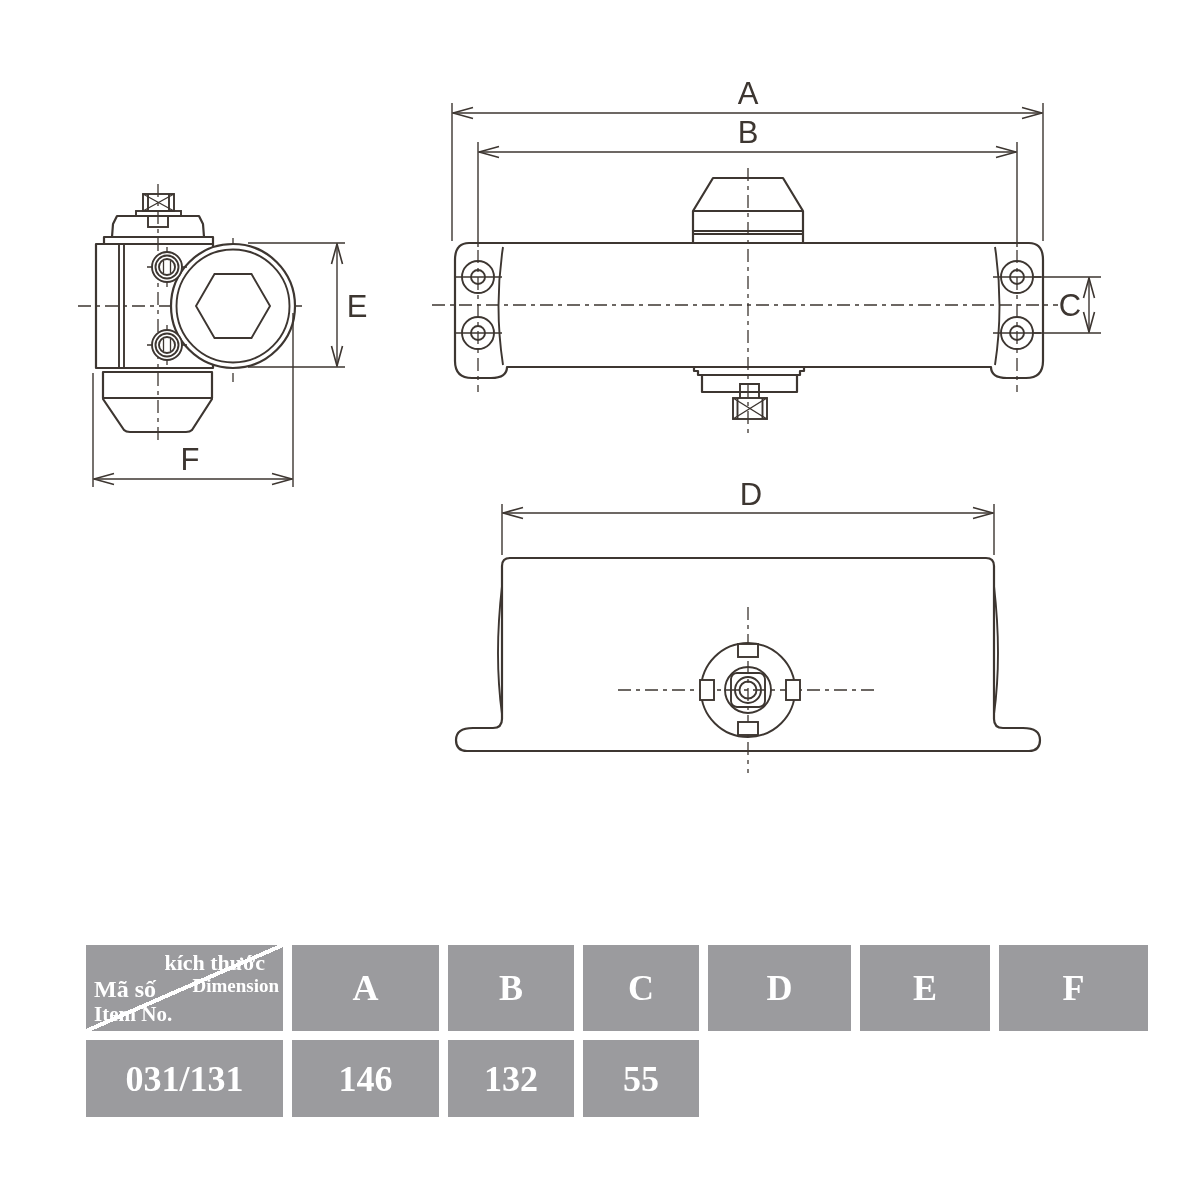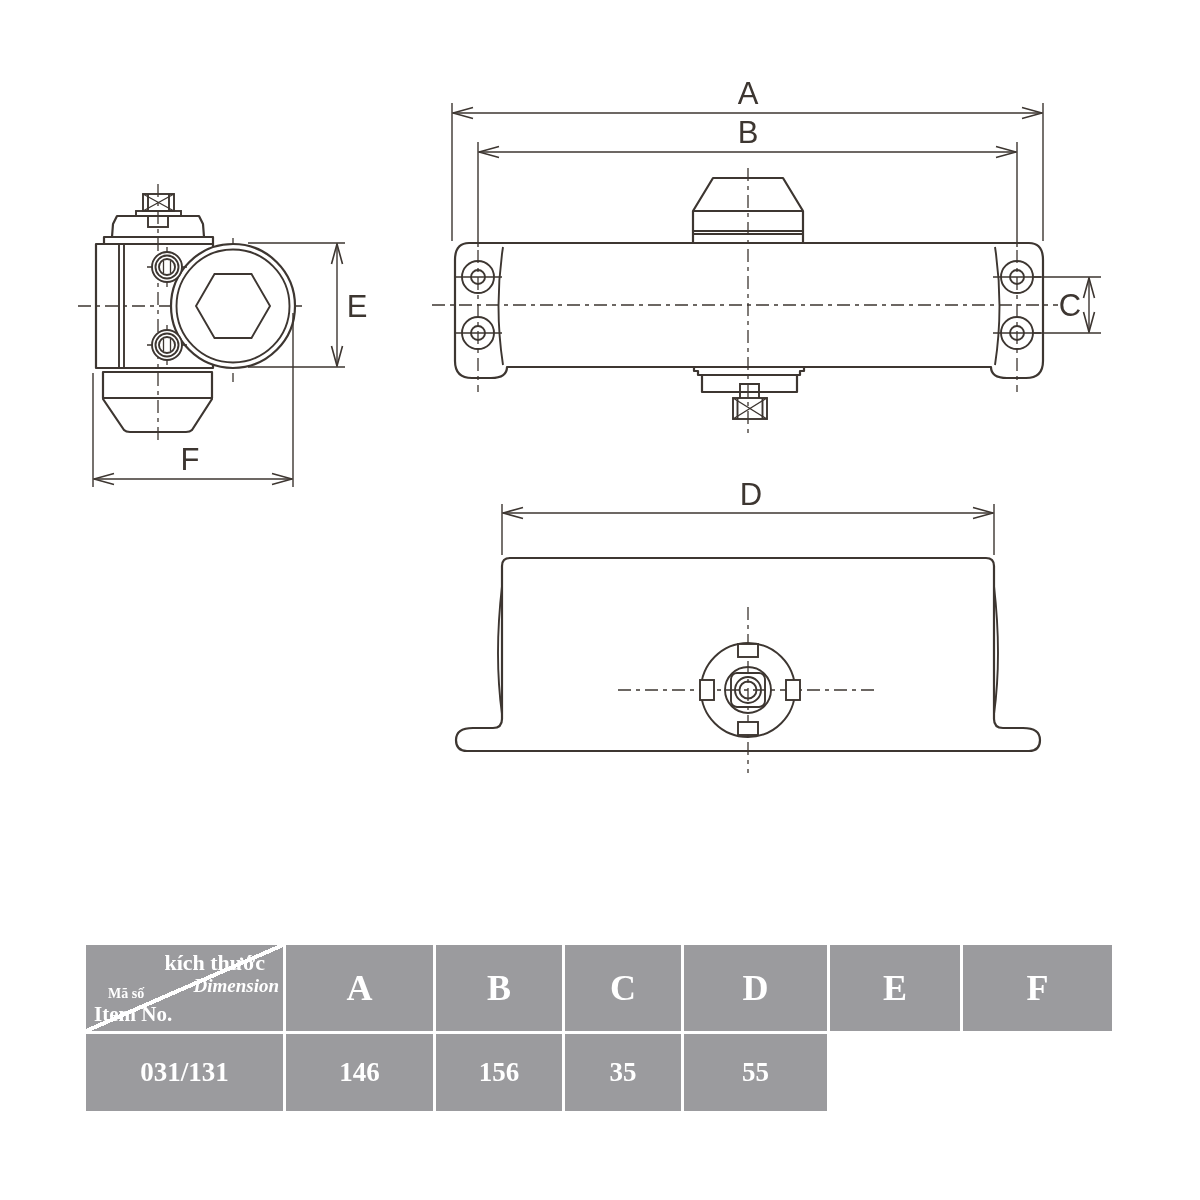--- a/index.html
+++ b/index.html
@@ -11,33 +11,33 @@
   svg .det  {stroke:#3d3631;fill:none;stroke-width:1.9;}
   svg .detf {stroke:#3d3631;fill:#ffffff;stroke-width:1.9;}
   svg .thin {stroke:#3d3631;fill:none;stroke-width:1.3;}
   svg .cl   {stroke:#3d3631;fill:none;stroke-width:1.3;stroke-dasharray:13 5 4 5;}
   svg .dim  {stroke:#3d3631;fill:none;stroke-width:1.4;}
   svg text.dimlbl{font-family:"Liberation Sans",sans-serif;font-size:31px;font-weight:500;
         fill:#3d3631;text-anchor:middle;}
   
   .spec-table{position:absolute;left:86px;top:945px;width:1032px;height:166px;
       display:grid;grid-template-columns:197px 147px 126px 116px 143px 130px 149px;
-      grid-template-rows:86px 77px;gap:3px;background:#ffffff;}
+      grid-template-rows:86px 77px;gap:9px;background:#ffffff;}
   .cell{background:#9b9b9e;color:#ffffff;display:flex;align-items:center;justify-content:center;
       font-family:"Liberation Serif","DejaVu Serif",serif;font-weight:bold;}
   .cell.letter{font-size:36px;}
-  .cell.val{font-size:27px;}
+  .cell.val{font-size:36px;}
   .cell.corner{position:relative;display:block;
       background-image:linear-gradient(to bottom right,
         rgba(0,0,0,0) calc(50% - 2px), #ffffff calc(50% - 2px),
         #ffffff calc(50% + 2px), rgba(0,0,0,0) calc(50% + 2px));}
   .cell.corner span{position:absolute;white-space:nowrap;line-height:1;}
   .t-kich{top:7px;right:18px;font-size:22px;}
-  .t-dim{top:31px;right:4px;font-size:19px;font-style:italic;}
-  .t-ma{bottom:30px;left:22px;font-size:14px;}
+  .t-dim{top:31px;right:4px;font-size:19px;}
+  .t-ma{bottom:30px;left:8px;font-size:24px;}
   .t-item{bottom:6px;left:8px;font-size:21px;}
 </style>
 </head>
 <body>
 
 <div class="page">
 
 <svg class="drawing" width="1200" height="940" viewBox="0 0 1200 940">
   <defs>
     <marker id="arw" viewBox="0 0 24 14" markerWidth="24" markerHeight="14" refX="23" refY="7" orient="auto-start-reverse" markerUnits="userSpaceOnUse">
@@ -195,18 +195,17 @@
   </div>
   <div class="cell letter">A</div>
   <div class="cell letter">B</div>
   <div class="cell letter">C</div>
   <div class="cell letter">D</div>
   <div class="cell letter">E</div>
   <div class="cell letter">F</div>
 
   <div class="cell val">031/131</div>
   <div class="cell val">146</div>
-  <div class="cell val">156</div>
-  <div class="cell val">35</div>
+  <div class="cell val">132</div>
   <div class="cell val">55</div>
 </div>
 
 </div>
 
 </body></html>

